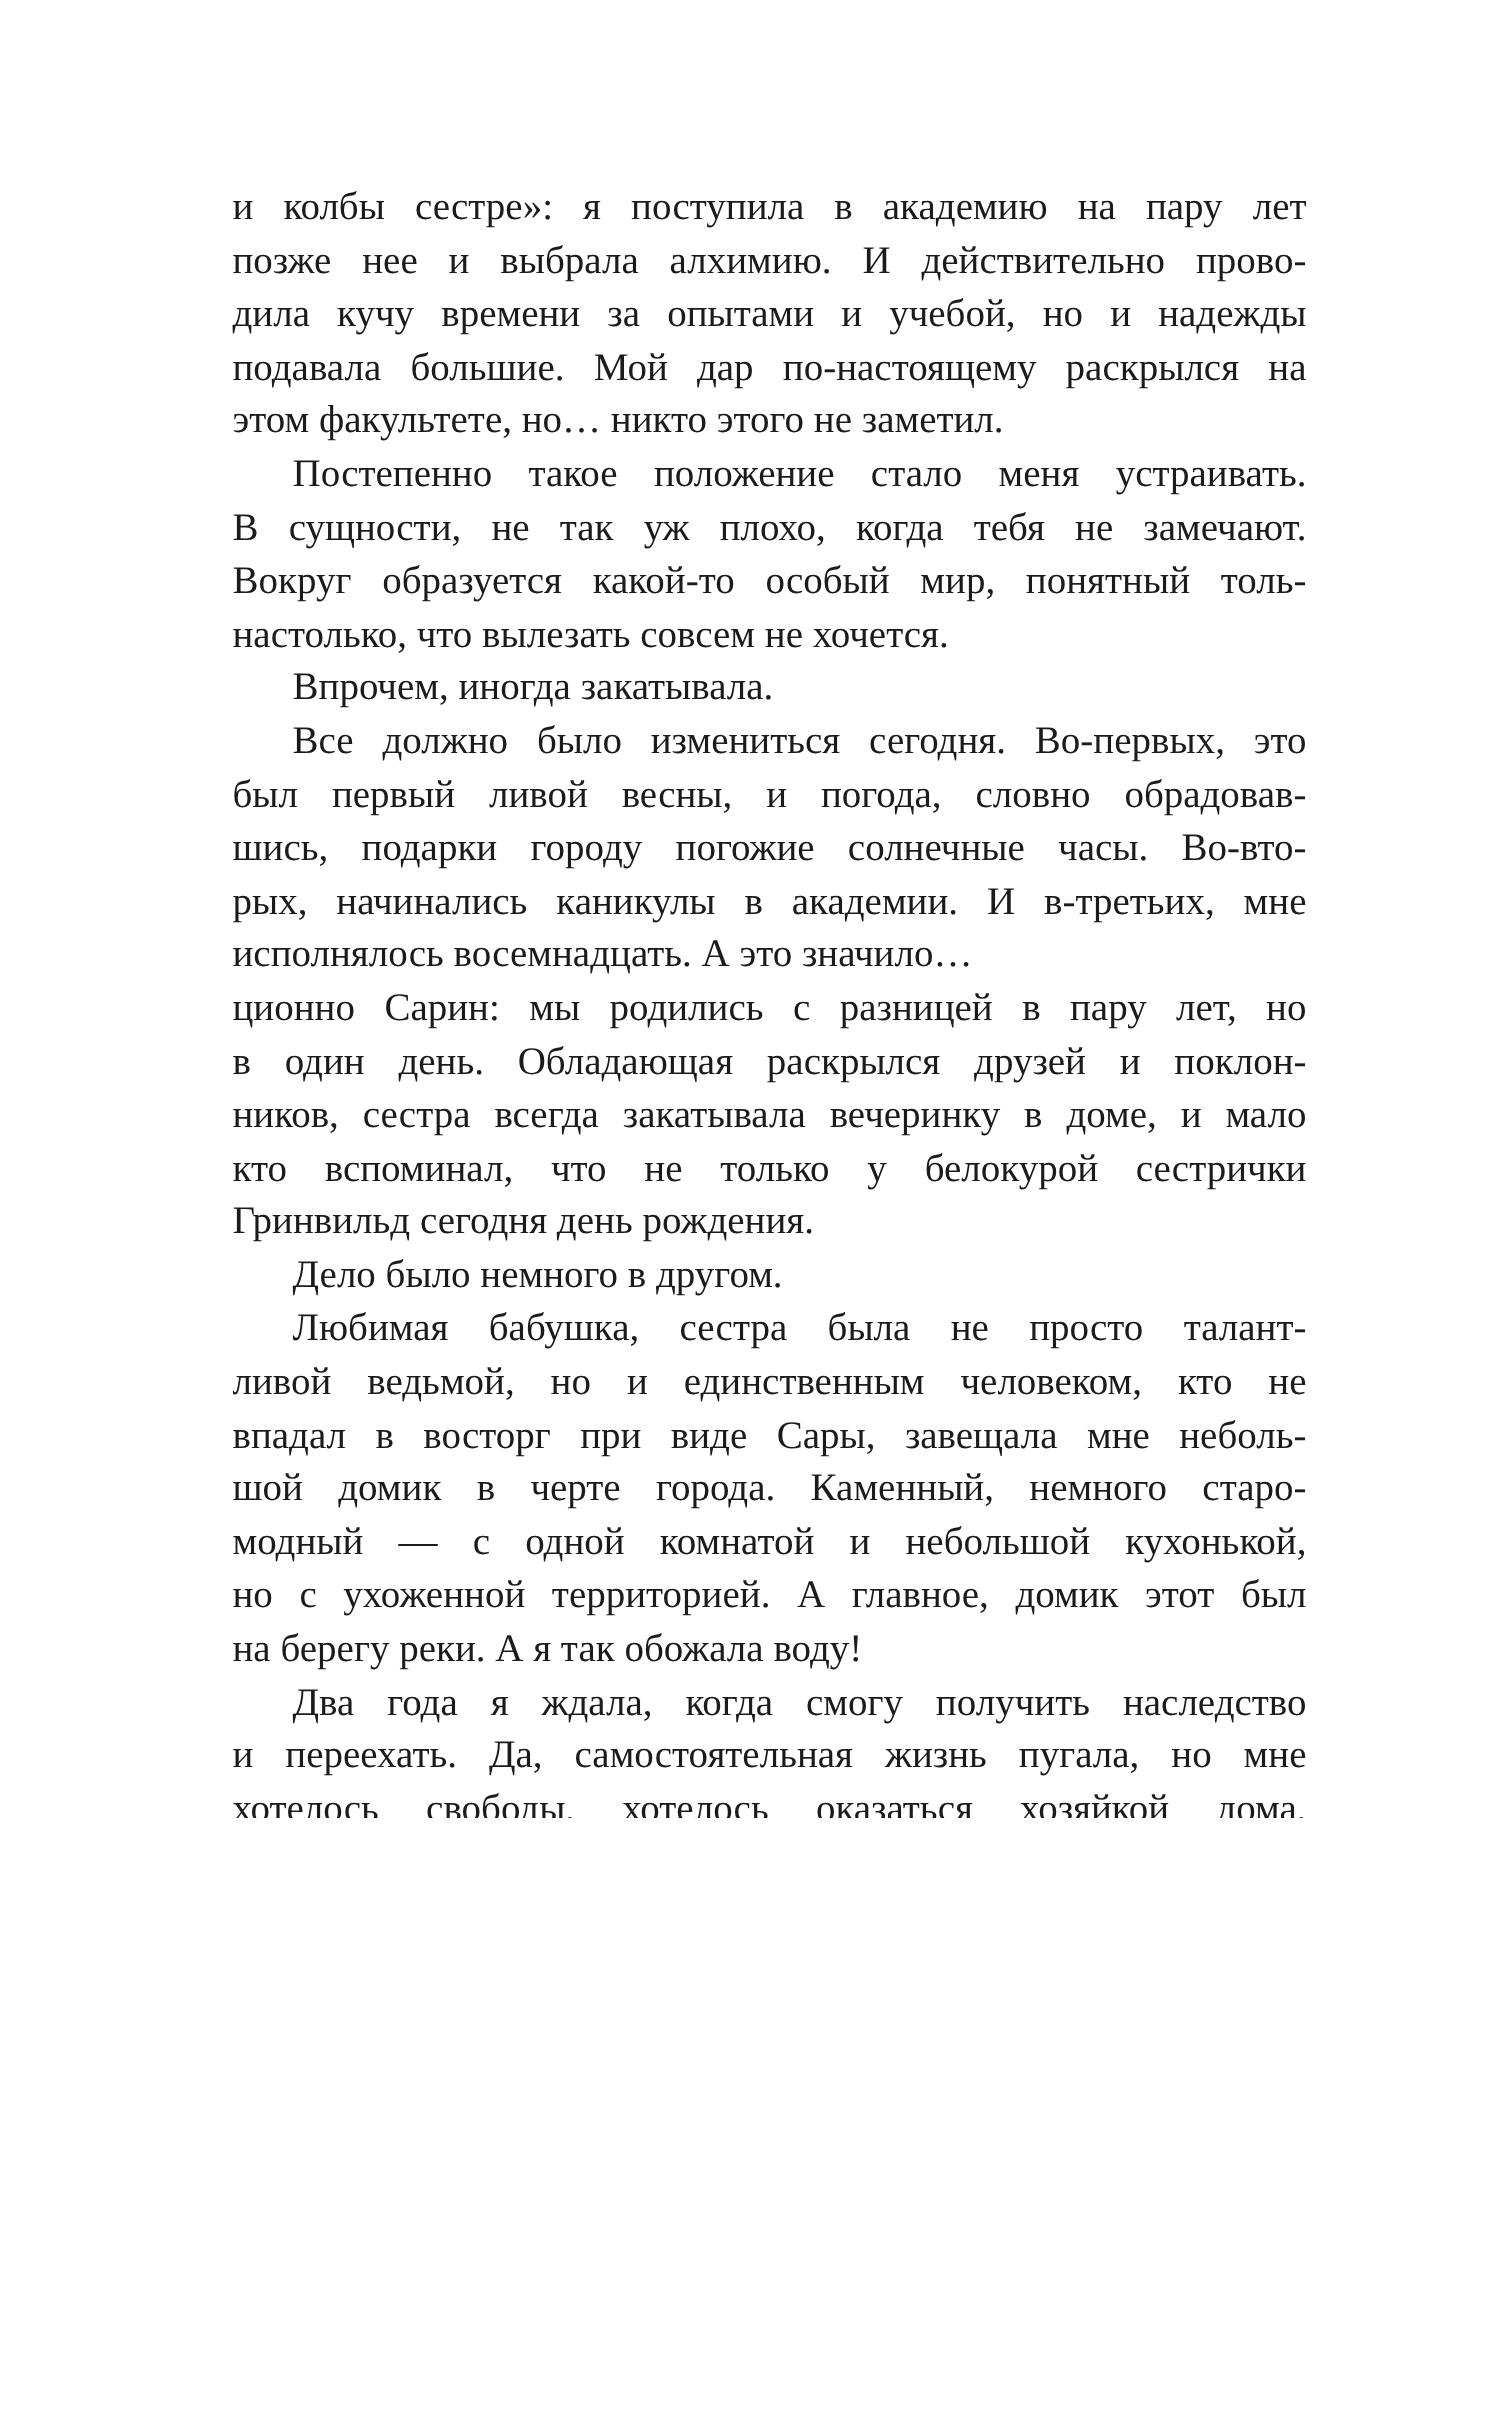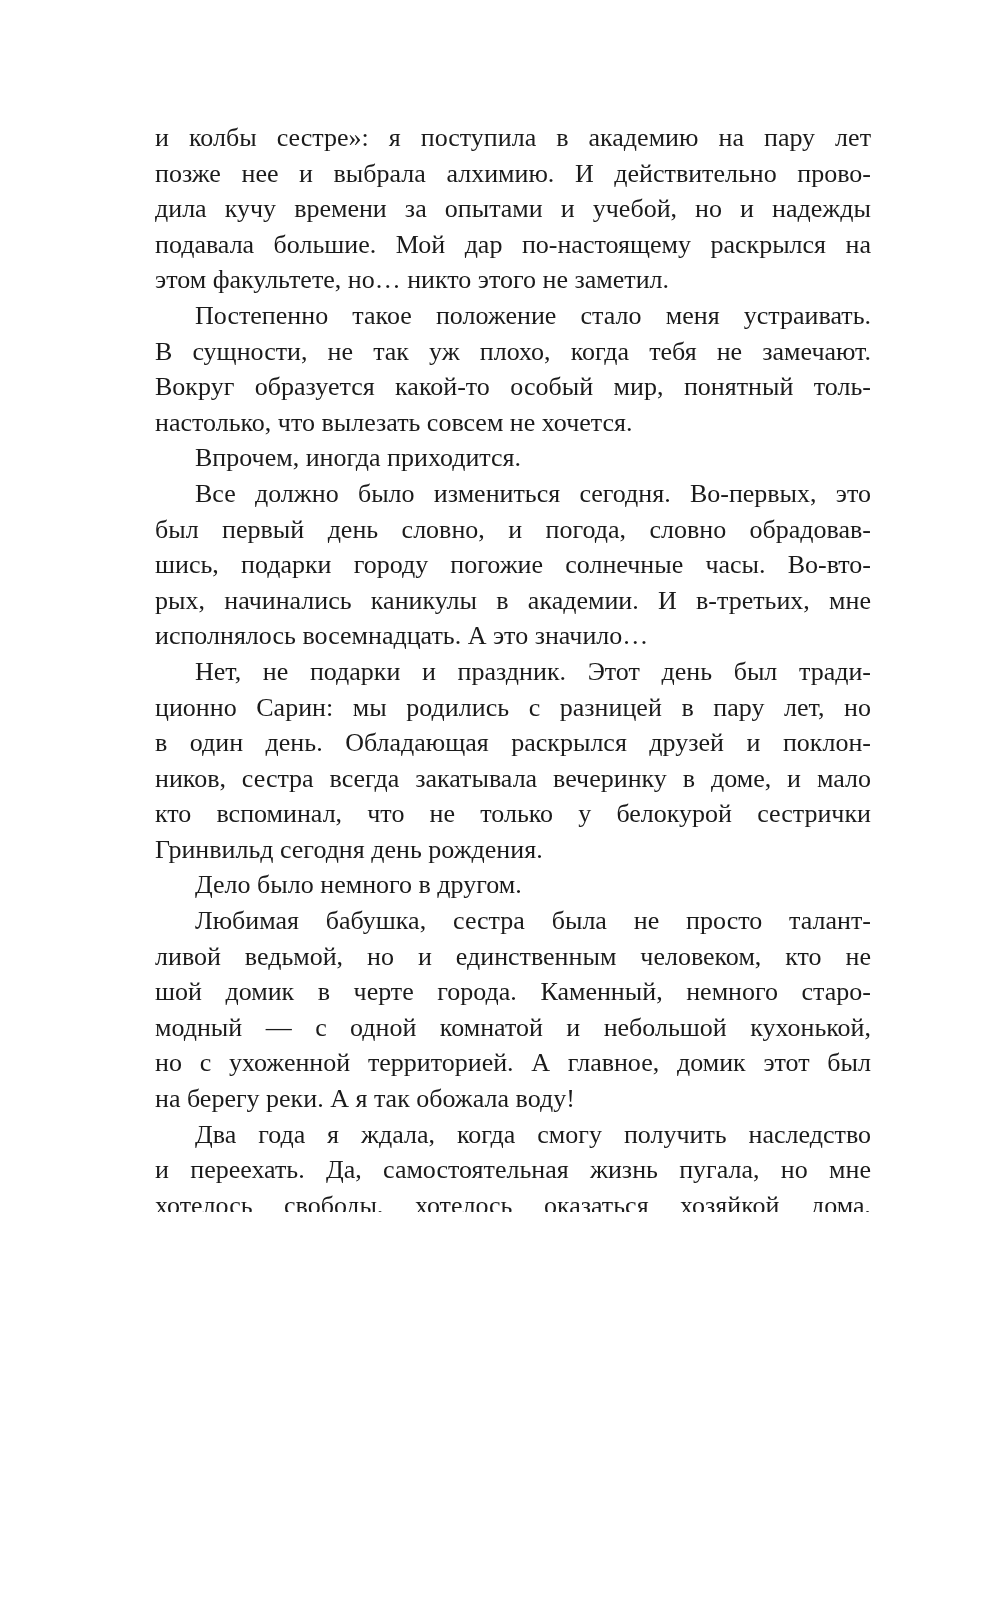--- a/index.html
+++ b/index.html
@@ -75,43 +75,43 @@
         <div class="line">подавала большие. Мой дар по-настоящему раскрылся на</div>
         <div class="line last">этом факультете, но… никто этого не заметил.</div>
       </div>
       <div class="paragraph indented">
         <div class="line first">Постепенно такое положение стало меня устраивать.</div>
         <div class="line">В сущности, не так уж плохо, когда тебя не замечают.</div>
         <div class="line">Вокруг образуется какой-то особый мир, понятный толь-</div>
         <div class="line last">настолько, что вылезать совсем не хочется.</div>
       </div>
       <div class="paragraph indented">
-        <div class="line first last">Впрочем, иногда приходится.</div>
+        <div class="line first last">Впрочем, иногда закатывала.</div>
       </div>
       <div class="paragraph indented">
         <div class="line first">Все должно было измениться сегодня. Во-первых, это</div>
-        <div class="line">был первый день словно, и погода, словно обрадовав-</div>
+        <div class="line">был первый ливой весны, и погода, словно обрадовав-</div>
         <div class="line">шись, подарки городу погожие солнечные часы. Во-вто-</div>
         <div class="line">рых, начинались каникулы в академии. И в-третьих, мне</div>
         <div class="line last">исполнялось восемнадцать. А это значило…</div>
       </div>
       <div class="paragraph indented">
-        <div class="line first">Нет, не подарки и праздник. Этот день был тради-</div>
         <div class="line">ционно Сарин: мы родились с разницей в пару лет, но</div>
         <div class="line">в один день. Обладающая раскрылся друзей и поклон-</div>
         <div class="line">ников, сестра всегда закатывала вечеринку в доме, и мало</div>
         <div class="line">кто вспоминал, что не только у белокурой сестрички</div>
         <div class="line last">Гринвильд сегодня день рождения.</div>
       </div>
       <div class="paragraph indented">
         <div class="line first last">Дело было немного в другом.</div>
       </div>
       <div class="paragraph indented">
         <div class="line first">Любимая бабушка, сестра была не просто талант-</div>
         <div class="line">ливой ведьмой, но и единственным человеком, кто не</div>
+        <div class="line">впадал в восторг при виде Сары, завещала мне неболь-</div>
         <div class="line">шой домик в черте города. Каменный, немного старо-</div>
         <div class="line">модный — с одной комнатой и небольшой кухонькой,</div>
         <div class="line">но с ухоженной территорией. А главное, домик этот был</div>
         <div class="line last">на берегу реки. А я так обожала воду!</div>
       </div>
       <div class="paragraph indented">
         <div class="line first">Два года я ждала, когда смогу получить наследство</div>
         <div class="line">и переехать. Да, самостоятельная жизнь пугала, но мне</div>
         <div class="line">хотелось свободы, хотелось оказаться хозяйкой дома,</div>
         <div class="line">а не тенью сестрички. Я с трудом дотерпела. Условием</div>

